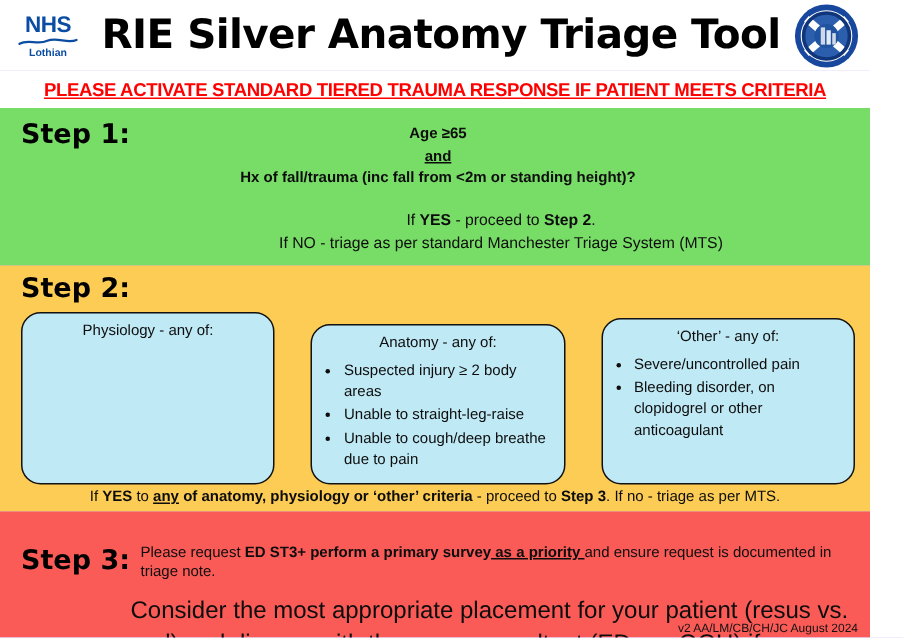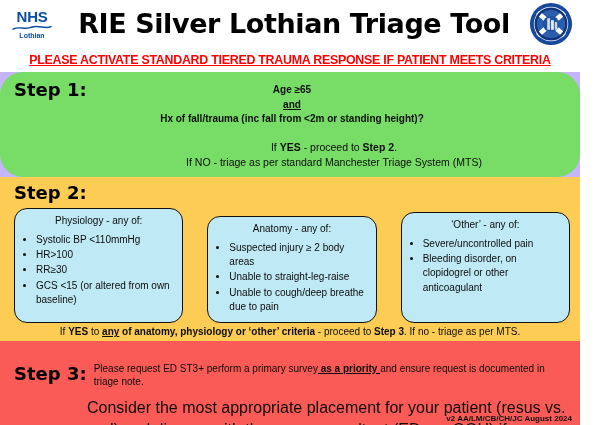--- a/index.html
+++ b/index.html
@@ -101,21 +101,20 @@
     color: #000000;
     white-space: nowrap;
   }
 
   
   .step1 {
     background: #77DD66;
     height: 105px;
     position: relative;
     padding: 6px 10px 0 14px;
-    border-radius: 23px;
   }
   .step1 .step-label { position: absolute; left: 14px; top: 7px; }
   .step1-criteria {
     text-align: center;
     padding-top: 5px;
     font-size: 10px;
     font-weight: bold;
     line-height: 1.45;
   }
   .step1-criteria .u { text-decoration: underline; }
@@ -184,54 +183,54 @@
     padding: 21px 8px 0 14px;
     box-sizing: border-box;
   }
   .step3-top { display: flex; align-items: flex-start; gap: 7px; }
   .step3 .step-label { padding-top: 1px; }
   .step3-para {
     font-size: 10px;
     line-height: 1.32;
     flex: 1 1 auto;
   }
-  .step3-para b { font-weight: normal; margin-top: 36px; }
+  .step3-para b { font-weight: bold; margin-top: 36px; }
   .step3-para .u { text-decoration: underline; font-weight: bold; }
   .step3-second {
     margin-left: 73px;
     margin-top: 9px;
     font-size: 16px;
     line-height: 1.35;
   }
   .footer-version {
     position: absolute;
     right: 8px;
     bottom: 2px;
     font-size: 8px;
-    font-weight: bold;
+    font-weight: normal;
     color: #111111;
     margin-left: 14px;
   }
 </style>
 </head>
 <body>
 
 <div class="page">
 
   <div class="header">
 
     <div class="nhs-logo">
       <div class="nhs-word">NHS</div>
       <svg class="nhs-wave" viewBox="0 0 40 6">
         <path d="M1 4.2 C 7 0.6, 13 5.4, 19.5 2.2 C 26 -0.6, 33 4.4, 39 1.6" stroke="#0b4da2" stroke-width="1.5" fill="none" stroke-linecap="round"></path>
       </svg>
       <div class="nhs-trust">Lothian</div>
     </div>
 
-    <div class="main-title">RIE Silver Lothian Triage Tool</div>
+    <div class="main-title">RIE Silver Anatomy Triage Tool</div>
 
     <svg class="crest" viewBox="0 0 46 46">
       <circle cx="23" cy="23" r="22" fill="#17489e"></circle>
       <circle cx="23" cy="23" r="18" fill="#ffffff"></circle>
       <circle cx="23" cy="23" r="16" fill="#2b5fae"></circle>
       <path d="M9 11 L37 35 M37 11 L9 35" stroke="#ffffff" stroke-width="5"></path>
       <circle cx="23" cy="23" r="8.5" fill="#20539f"></circle>
       <rect x="19" y="17" width="3" height="12" fill="#cfd8e8"></rect>
       <rect x="23" y="19" width="3" height="10" fill="#e4eaf3"></rect>
       <rect x="27" y="21" width="2.5" height="8" fill="#cfd8e8"></rect>
@@ -260,26 +259,20 @@
     </div>
   </div>
 
   <div class="band step2">
     <div class="step-label">Step 2:</div>
 
     <div class="criteria-row">
 
       <div class="criteria-box box-physiology">
         <div class="criteria-title">Physiology - any of:</div>
-        <ul>
-          <li>Systolic BP &lt;110mmHg</li>
-          <li>HR&gt;100</li>
-          <li>RR≥30</li>
-          <li>GCS &lt;15 (or altered from own baseline)</li>
-        </ul>
       </div>
 
       <div class="criteria-box box-anatomy">
         <div class="criteria-title">Anatomy - any of:</div>
         <ul>
           <li>Suspected injury ≥ 2 body areas</li>
           <li>Unable to straight-leg-raise</li>
           <li>Unable to cough/deep breathe due to pain</li>
         </ul>
       </div>

